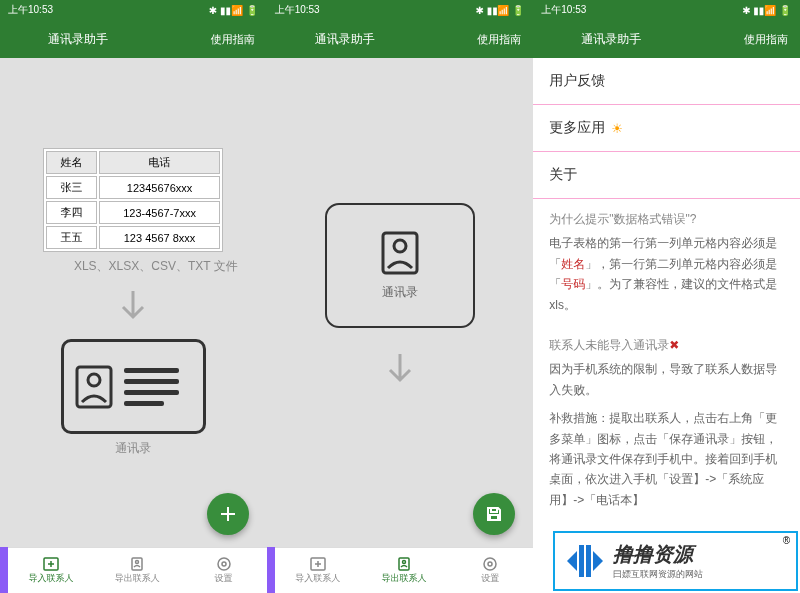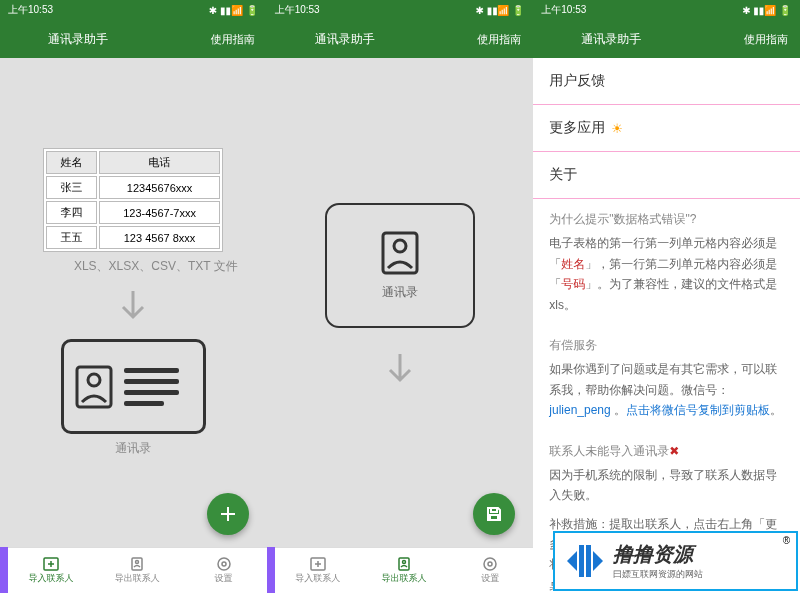--- a/index.html
+++ b/index.html
@@ -201,24 +201,20 @@
         <span class="sun">☀</span>
       </div>
     <div class="settings-item">
         <span>关于</span>
       </div>
     <div class="help-section">
       <div class="help-title">为什么提示"数据格式错误"?</div>
       <div><span>电子表格的第一行第一列单元格内容必须是「</span><span class="red">姓名</span><span>」，第一行第二列单元格内容必须是「</span><span class="red">号码</span><span>」。为了兼容性，建议的文件格式是 xls。</span></div>
     </div>
     <div class="help-section">
-      <div class="help-title">有偿服务</div>
-      <div><span>如果你遇到了问题或是有其它需求，可以联系我，帮助你解决问题。微信号：</span><span class="blue">julien_peng</span><span> 。</span><span class="blue">点击将微信号复制到剪贴板</span>。</div>
-    </div>
-    <div class="help-section">
       <div class="help-title"><span>联系人未能导入通讯录</span><span class="red">✖</span></div>
       <div>因为手机系统的限制，导致了联系人数据导入失败。</div>
       <div style="height:8px"></div>
       <div>补救措施：提取出联系人，点击右上角「更多菜单」图标，点击「保存通讯录」按钮，将通讯录文件保存到手机中。接着回到手机桌面，依次进入手机「设置】-&gt;「系统应用】-&gt;「电话本】</div>
     </div>
   </div>
 </div>
 
 <div class="watermark">
   <svg class="watermark-logo" viewBox="0 0 40 40">

